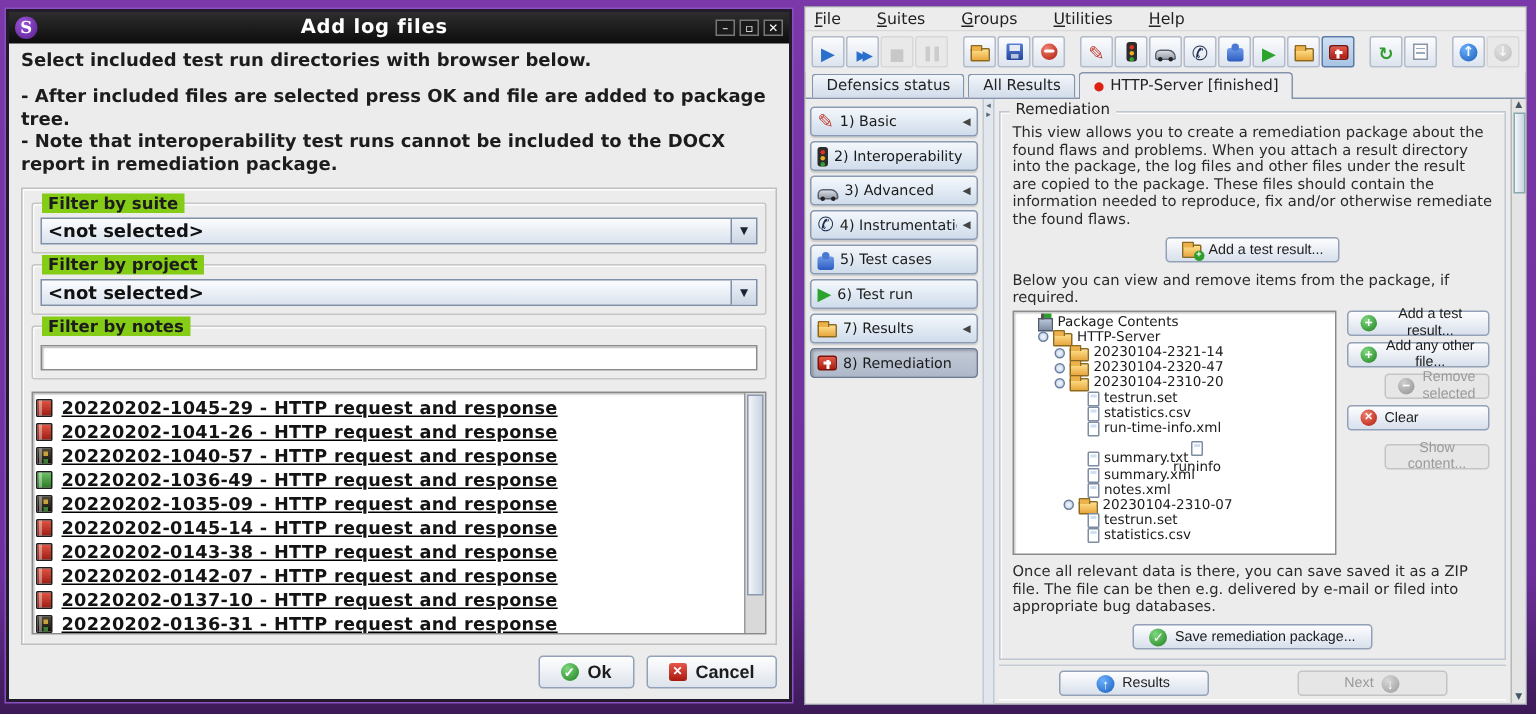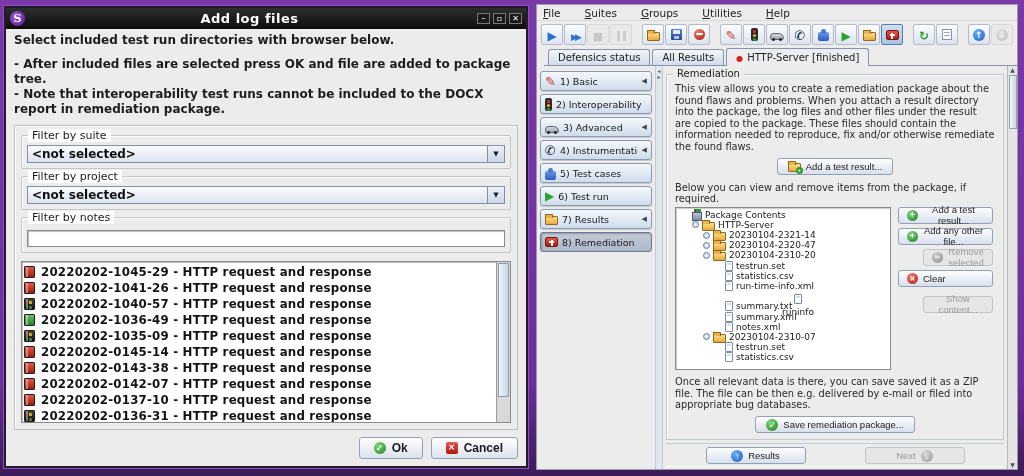--- a/index.html
+++ b/index.html
@@ -19,31 +19,31 @@
   .wc{width:13px;height:11px;margin-left:3px;background:#1a1a1a;border:1px solid #777;color:#fff;
     font-size:8px;line-height:9px;text-align:center;}
   .wc-min::before{content:"–";} .wc-max::before{content:"▫";} .wc-close::before{content:"✕";}
   .lbody{flex:1;display:flex;flex-direction:column;padding:4px 8px 6px 8px;min-height:0;}
   .lintro{font-size:12px;font-weight:bold;color:#1c1c1c;line-height:15px;}
   .lintro.sp{margin-top:9px;}
   .lgroupbox{flex:1;margin-top:8px;border:1px solid #bfbfbf;box-shadow:inset 1px 1px 0 #fdfdfd;
     padding:2px 6px 6px 6px;display:flex;flex-direction:column;min-height:0;}
   .fgroup{position:relative;border:1px solid #c6c6c6;box-shadow:inset 1px 1px 0 #fbfbfb;border-radius:2px;
     margin-top:7px;padding:9px 5px 5px 5px;flex:none;}
-  .fgroup .glabel{position:absolute;top:-7px;left:6px;background:#ffffff;padding:0 4px;
-    font-size:11px;font-weight:normal;color:#1c1c1c;}
+  .fgroup .glabel{position:absolute;top:-7px;left:6px;background:#84cc16;padding:0 4px;
+    font-size:11px;font-weight:bold;color:#1c1c1c;}
   .combo{height:18px;display:flex;border:1px solid #7f90a8;background:linear-gradient(#fbfcfe,#dbe3ee);}
   .combo .cval{flex:1;font-size:12px;font-weight:bold;color:#111;padding:1px 4px;line-height:15px;}
   .combo .carrow{width:17px;border-left:1px solid #7f90a8;background:linear-gradient(#eef2f8,#ccd6e4);
     font-size:7px;color:#1a2433;text-align:center;line-height:16px;}
   .combo .carrow::before{content:"▼";}
   .notes-input{width:100%;height:17px;border:1px solid #8a8a8a;box-shadow:inset 1px 1px 1px #bbb;
     background:#fff;font:bold 11px "DejaVu Sans",sans-serif;padding:0 3px;outline:none;}
   .llist{flex:1;margin-top:8px;border:1px solid #8a8a8a;box-shadow:inset 1px 1px 1px #bbb;background:#fff;
-    display:flex;min-height:0;}
+    display:flex;min-height:0;text-decoration:underline;}
   .llist-rows{flex:1;overflow:hidden;padding:2px 0 0 2px;}
   .lrow{display:flex;align-items:center;gap:6px;height:16px;}
   .ltext{font-size:11.8px;font-weight:bold;color:#141414;white-space:nowrap;letter-spacing:.2px;}
   .bk{width:11px;height:12px;border:1px solid #1e1e1e;border-radius:1px;position:relative;flex:none;}
   .bk::before{content:"";position:absolute;left:1px;top:0;bottom:0;width:2px;background:rgba(255,255,255,.4);}
   .bk-red{background:linear-gradient(#e05545,#9c1f14);}
   .bk-green{background:linear-gradient(#6cc062,#2c7c28);}
   .bk-dark{background:linear-gradient(#50493c,#141009);}
   .bk-dark::after{content:"";position:absolute;right:2px;top:2px;width:3px;height:3px;background:#c9a23a;
     box-shadow:0 5px 0 #3b7f35;}
@@ -114,21 +114,21 @@
     border:1px solid #9a9aa8;}
   .menubar{height:16px;flex:none;display:flex;gap:24px;align-items:center;padding:0 6px;background:#ececec;
     font-size:10.5px;color:#222;border-bottom:1px solid #d8d8d8;}
   .menu-item{cursor:default;}
   .toolbar{height:27px;flex:none;display:flex;align-items:center;padding:2px 4px;gap:1px;background:#ececec;}
   .tbtn{width:23px;height:21px;border:1px solid #b4bccb;border-radius:2px;background:linear-gradient(#fbfcfe,#dde4ee);
     display:flex;align-items:center;justify-content:center;}
   .tbtn.dis{opacity:.55;border-color:#c8c8c8;background:#e8e8e8;}
   .tbtn.sel{background:linear-gradient(#cfe0f4,#a8c4e4);border-color:#5a7aa8;}
   .tbtn.gap{margin-left:9px;}
-  .tabbar{height:18px;flex:none;display:flex;align-items:flex-end;gap:2px;padding:0 4px;border-bottom:1px solid #8593ad;margin-left:7px;}
+  .tabbar{height:18px;flex:none;display:flex;align-items:flex-end;gap:2px;padding:0 4px;border-bottom:1px solid #8593ad;}
   .tab{height:16px;padding:0 9px;border:1px solid #8593ad;border-bottom:none;border-radius:3px 3px 0 0;
     background:linear-gradient(#f2f6fa,#d2dcea);font-size:10px;color:#222;display:flex;align-items:center;gap:4px;}
   .tab.sel{background:#ededf0;position:relative;bottom:-1px;height:18px;}
   .tabdot::before{content:"●";color:#dd2211;font-size:8px;}
   .rcontent{flex:1;display:flex;min-height:0;justify-content:flex-end;}
   .sidebar{width:118px;flex:none;padding:5px 3px;display:flex;flex-direction:column;gap:3px;background:#ececec;}
   .sbtn{height:20px;border:1px solid #8a9ab2;border-radius:3px;background:linear-gradient(#f4f8fc,#cfdceb);
     display:flex;align-items:center;gap:4px;padding:0 4px;font-size:9.5px;color:#1a1a1a;box-shadow:0 1px 1px rgba(0,0,0,.15);}
   .sbtn.sel{background:linear-gradient(#c4cbd8,#aeb8c8);border-color:#6a7a94;box-shadow:inset 1px 1px 2px rgba(0,0,0,.25);}
   .slabel{white-space:nowrap;overflow:hidden;}
@@ -447,21 +447,21 @@
               <div class="trow" style="padding-left: 36px;">
                 <span class="th-sp"></span>
                 <span class="ic ic-file"></span>
                 <span class="tlabel">summary.xml</span>
               </div>
               <div class="trow" style="padding-left: 36px;">
                 <span class="th-sp"></span>
                 <span class="ic ic-file"></span>
                 <span class="tlabel">notes.xml</span>
               </div>
-              <div class="trow" style="padding-left: 25px;">
+              <div class="trow" style="padding-left: 25px; margin-left: 6px;">
                 <span class="th"></span>
                 <span class="ic ic-folder"></span>
                 <span class="tlabel">20230104-2310-07</span>
               </div>
               <div class="trow" style="padding-left: 36px;">
                 <span class="th-sp"></span>
                 <span class="ic ic-file"></span>
                 <span class="tlabel">testrun.set</span>
               </div>
               <div class="trow" style="padding-left: 36px;">

